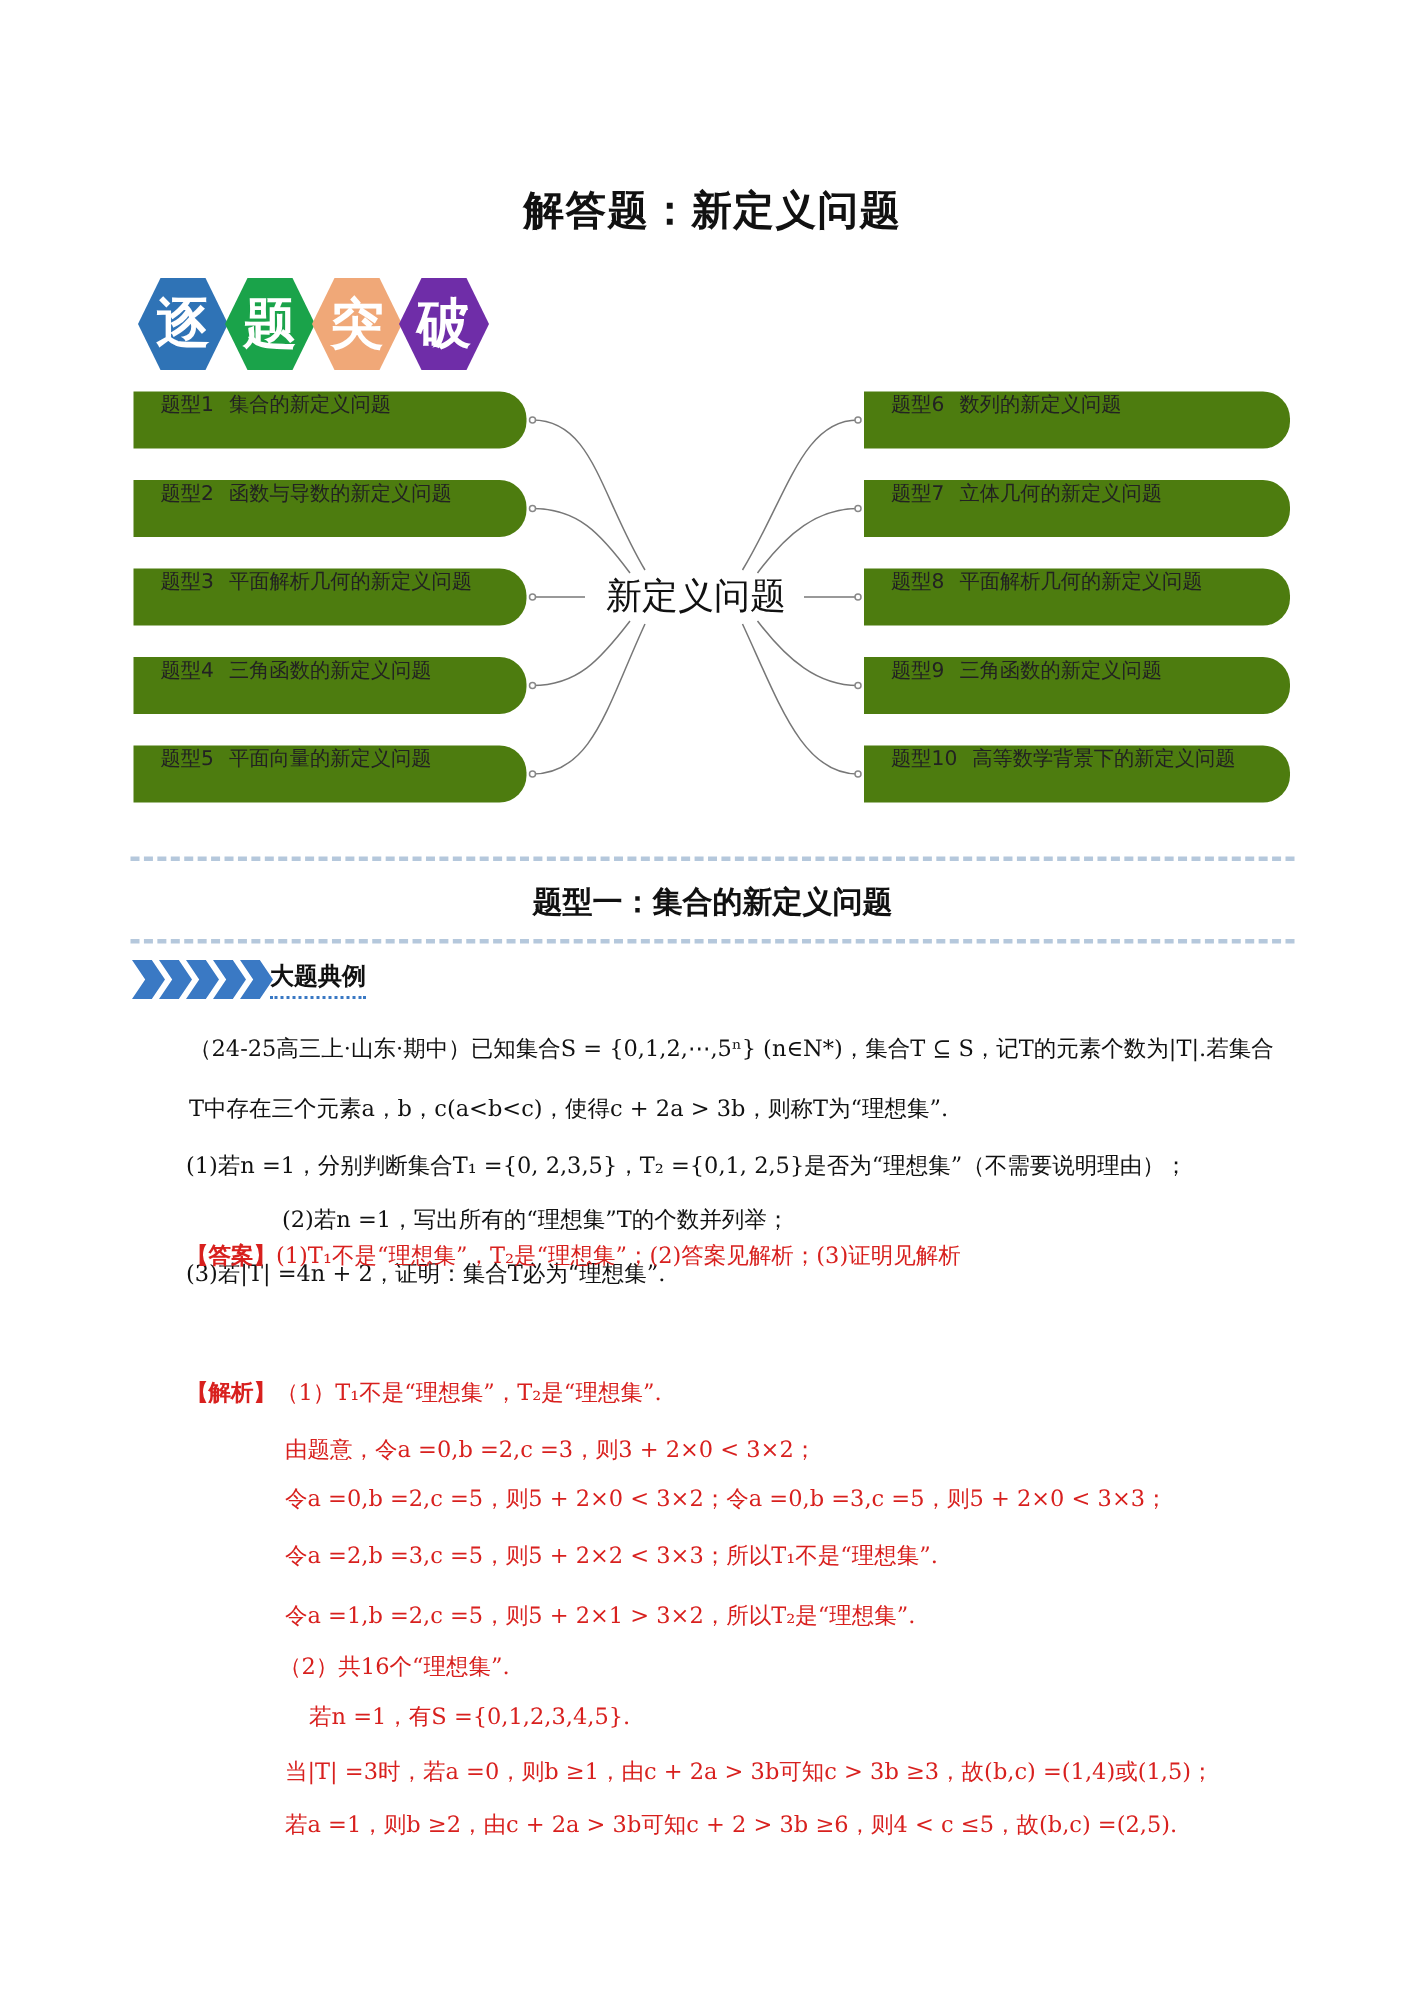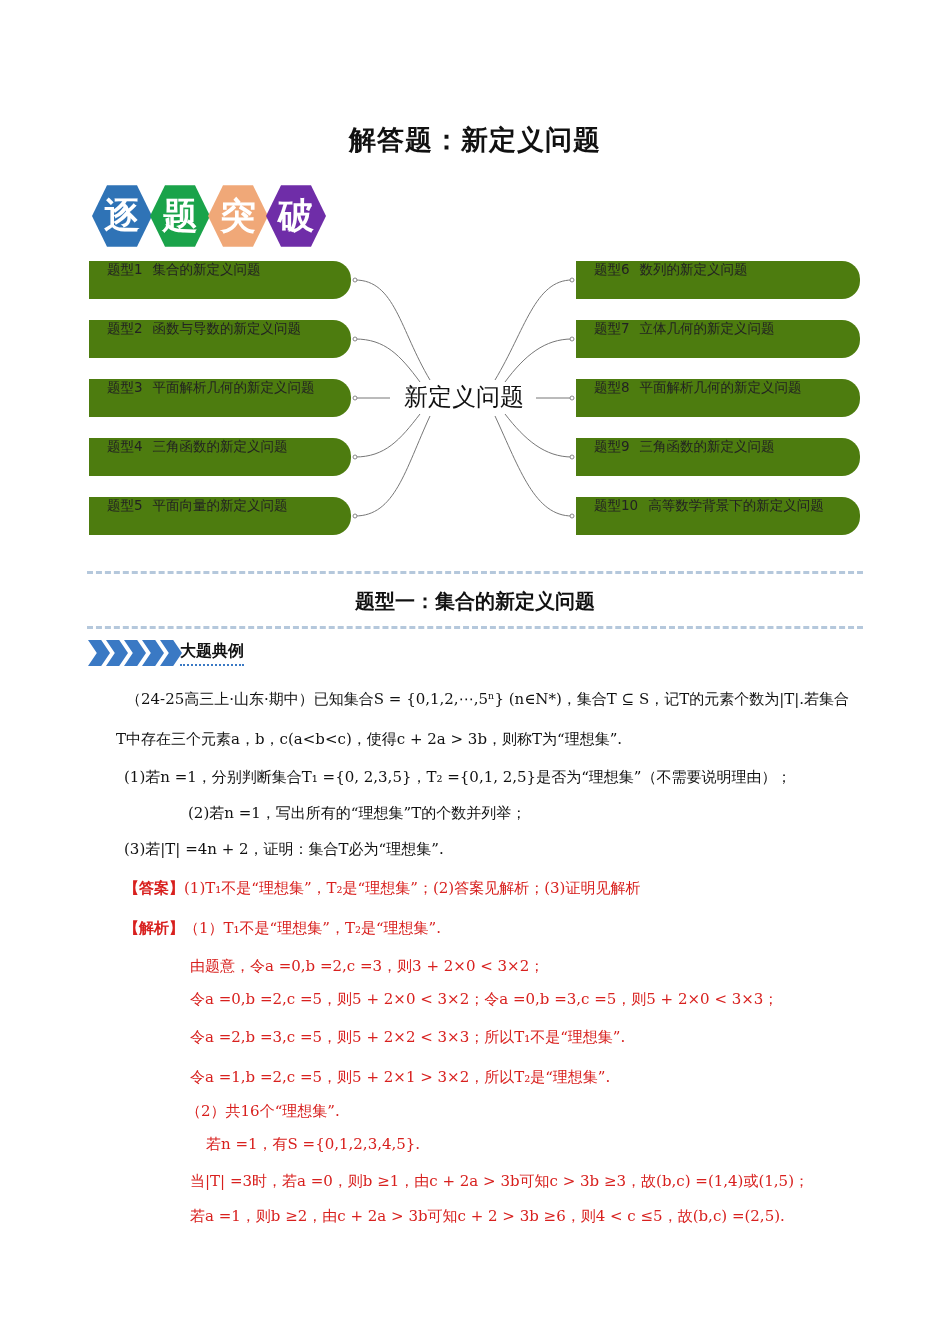--- a/index.html
+++ b/index.html
@@ -114,26 +114,26 @@
     <div class="chev"></div>
       <div class="chev"></div>
       <div class="chev"></div>
       <div class="chev"></div>
       <div class="chev"></div>
   </div>
   <span class="example-label">大题典例</span>
 </div>
 
 <div class="abs line" style="left:90px;top:689px">（24-25高三上·山东·期中）已知集合S = {0,1,2,⋯,5ⁿ} (n∈N*)，集合T ⊆ S，记T的元素个数为|T|.若集合</div>
-<div class="abs line" style="left:80px;top:729px">T中存在三个元素a，b，c(a&lt;b&lt;c)，使得c + 2a &gt; 3b，则称T为“理想集”.</div>
+<div class="abs line" style="left:90px;top:729px">T中存在三个元素a，b，c(a&lt;b&lt;c)，使得c + 2a &gt; 3b，则称T为“理想集”.</div>
 <div class="abs line" style="left:88px;top:767px">(1)若n =1，分别判断集合T₁ ={0, 2,3,5}，T₂ ={0,1, 2,5}是否为“理想集”（不需要说明理由）；</div>
 <div class="abs line" style="left:152px;top:803px">(2)若n =1，写出所有的“理想集”T的个数并列举；</div>
 <div class="abs line" style="left:88px;top:839px">(3)若|T| =4n + 2，证明：集合T必为“理想集”.</div>
 
-<div class="abs line red" style="left:88px;top:878px">
+<div class="abs line red" style="left:88px;top:827px">
   <span style="font-weight:bold">【答案】</span><span>(1)T₁不是“理想集”，T₂是“理想集”；(2)答案见解析；(3)证明见解析</span>
 </div>
 
 <div class="abs line red" style="left:88px;top:918px">
   <span style="font-weight:bold">【解析】</span><span>（1）T₁不是“理想集”，T₂是“理想集”.</span>
 </div>
 <div class="abs line red" style="left:154px;top:956px">由题意，令a =0,b =2,c =3，则3 + 2×0 &lt; 3×2；</div>
 <div class="abs line red" style="left:154px;top:989px">令a =0,b =2,c =5，则5 + 2×0 &lt; 3×2；令a =0,b =3,c =5，则5 + 2×0 &lt; 3×3；</div>
 <div class="abs line red" style="left:154px;top:1027px">令a =2,b =3,c =5，则5 + 2×2 &lt; 3×3；所以T₁不是“理想集”.</div>
 <div class="abs line red" style="left:154px;top:1067px">令a =1,b =2,c =5，则5 + 2×1 &gt; 3×2，所以T₂是“理想集”.</div>

